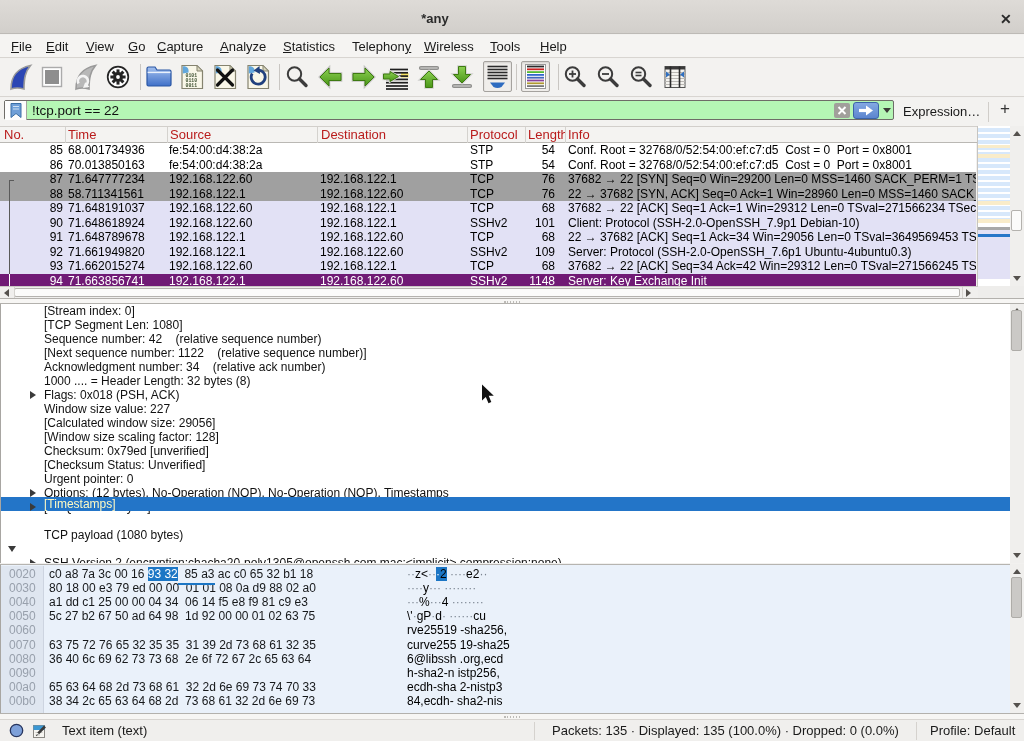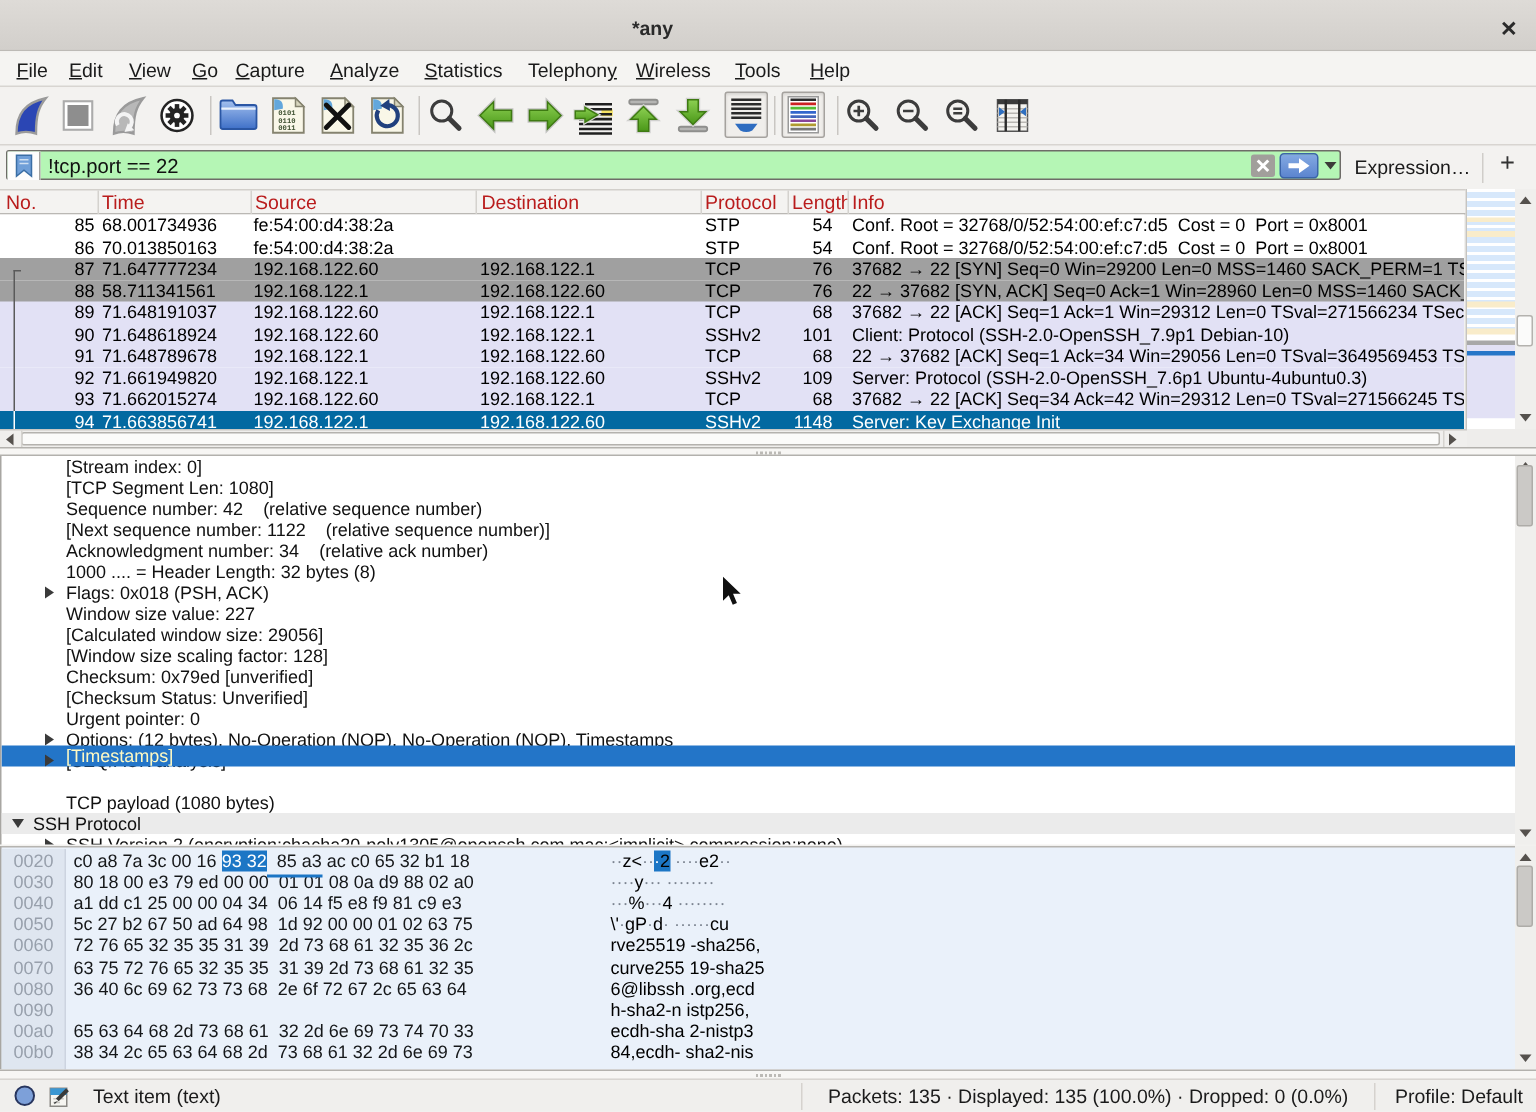--- a/index.html
+++ b/index.html
@@ -25,21 +25,21 @@
 #plheader{left:0;top:126px;width:1024px;height:17px;background:#f4f3f1;border-top:1px solid #d2cfcb;border-bottom:1px solid #bab8b4;}
 .hl{position:absolute;top:0;font-size:13px;color:#b91c1c;}
 .hsep{position:absolute;top:0;width:1px;height:16px;background:#d4d2ce;}
 .prow{position:absolute;left:0;width:976px;height:15px;overflow:hidden;}
 .prow span{position:absolute;top:0;}
 .c-no{left:0;width:63px;text-align:right;}
 .c-t{left:68px;}.c-s{left:169px;}.c-d{left:320px;}.c-p{left:470px;}
 .c-l{left:498px;width:57px;text-align:right;}.c-i{left:568px;}
 .lav{background:#e2e1f5;}
 .gry{background:#a0a0a0;}
-.sel{background:#0369a1;color:#fff;}
+.sel{background:#701a75;color:#fff;}
 
 .sb{background:#f0efed;}
 .thumb{position:absolute;background:#fbfbfa;border:1px solid #b4b2ae;border-radius:2px;}
 .thumbg{position:absolute;background:#cbc9c6;border:1px solid #aeaca8;border-radius:2px;}
 
 #split1{left:0;top:298px;width:1024px;height:6px;background:#f7f6f4;border-top:1px solid #b3b1ad;border-bottom:1px solid #b3b1ad;}
 .sdots{position:absolute;top:2px;left:504px;width:18px;height:2px;background:repeating-linear-gradient(90deg,#bcbab6 0px,#bcbab6 1.5px,transparent 1.5px,transparent 3px);}
 #details{left:0;top:304px;width:1010px;height:259px;background:#fff;border-left:1px solid #a8a6a2;overflow:hidden;}
 .drow{position:absolute;left:0;width:1010px;height:14px;color:#111;}
 #hexpane{left:0;top:564px;width:1010px;height:149px;background:#eaf1fa;border-top:1px solid #b6b4b0;border-left:1px solid #a8a6a2;overflow:hidden;}
@@ -368,21 +368,20 @@
 <div class="drow mono" style="top:98px;left:43px">Window size value: 227</div>
 <div class="drow mono" style="top:112px;left:43px">[Calculated window size: 29056]</div>
 <div class="drow mono" style="top:126px;left:43px">[Window size scaling factor: 128]</div>
 <div class="drow mono" style="top:140px;left:43px">Checksum: 0x79ed [unverified]</div>
 <div class="drow mono" style="top:154px;left:43px">[Checksum Status: Unverified]</div>
 <div class="drow mono" style="top:168px;left:43px">Urgent pointer: 0</div>
 <div class="drow mono" style="top:182px;left:43px">Options: (12 bytes), No-Operation (NOP), No-Operation (NOP), Timestamps</div>
 <div class="drow mono" style="top:196px;left:43px">[SEQ/ACK analysis]</div>
 <div class="drow mono" style="top:193px;left:0px;background:#2375c8;color:#fef9c3;"><span style="position:absolute;left:43px">[Timestamps]</span></div>
 <div class="drow mono" style="top:224px;left:43px">TCP payload (1080 bytes)</div>
-<div class="drow mono" style="top:238px;left:0px;background:#ebebeb;"><span style="position:absolute;left:21px">SSH Protocol</span></div>
 <div class="drow mono" style="top:252px;left:43px">SSH Version 2 (encryption:chacha20-poly1305@openssh.com mac:&lt;implicit&gt; compression:none)</div>
 <span class="tri-r" style="left:29px;top:87px;"></span>
 <span class="tri-r" style="left:29px;top:185px;"></span>
 <span class="tri-r" style="left:29px;top:199px;"></span>
 <span class="tri-r" style="left:29px;top:213px;border-left-color:#fff;"></span>
 <span class="tri-r" style="left:29px;top:255px;"></span>
 <span class="tri-d" style="left:7px;top:242px;"></span>
 </div>
 <div class="abs sb" id="dvscroll" style="left:1010px;top:304px;width:14px;height:259px;">
   <span class="sa-u" style="left:3px;top:4px"></span>
@@ -399,21 +398,20 @@
 <div class="mono xoff" style="top:73px">0070</div>
 <div class="mono xoff" style="top:87px">0080</div>
 <div class="mono xoff" style="top:101px">0090</div>
 <div class="mono xoff" style="top:115px">00a0</div>
 <div class="mono xoff" style="top:129px">00b0</div>
 <div class="mono xrow" style="top:2px;left:48px">c0 a8 7a 3c 00 16 <span style="background:#1c76c5;color:#fff">93 32</span>  85 a3 ac c0 65 32 b1 18</div>
 <div class="mono xrow" style="top:16px;left:48px">80 18 00 e3 79 ed 00 00  01 01 08 0a d9 88 02 a0</div>
 <div class="abs" style="left:177px;top:17.5px;width:37px;height:2px;background:#1c76c5;"></div>
 <div class="mono xrow" style="top:30px;left:48px">a1 dd c1 25 00 00 04 34  06 14 f5 e8 f9 81 c9 e3</div>
 <div class="mono xrow" style="top:44px;left:48px">5c 27 b2 67 50 ad 64 98  1d 92 00 00 01 02 63 75</div>
-<div class="mono xrow" style="top:58px;left:48px">72 76 65 32 35 35 31 39  2d 73 68 61 32 35 36 2c</div>
 <div class="mono xrow" style="top:73px;left:48px">63 75 72 76 65 32 35 35  31 39 2d 73 68 61 32 35</div>
 <div class="mono xrow" style="top:87px;left:48px">36 40 6c 69 62 73 73 68  2e 6f 72 67 2c 65 63 64</div>
 <div class="mono xrow" style="top:115px;left:48px">65 63 64 68 2d 73 68 61  32 2d 6e 69 73 74 70 33</div>
 <div class="mono xrow" style="top:129px;left:48px">38 34 2c 65 63 64 68 2d  73 68 61 32 2d 6e 69 73</div>
 <div class="mono xasc" style="top:2px"><g>··</g>z&lt;<g>··</g><span style="background:#1c76c5"><g style="color:#fff">·</g>2</span> <g>····</g>e2<g>··</g></div>
 <div class="mono xasc" style="top:16px"><g>····</g>y<g>··· ········</g></div>
 <div class="mono xasc" style="top:30px"><g>···</g>%<g>···</g>4 <g>········</g></div>
 <div class="mono xasc" style="top:44px">\'<g>·</g>gP<g>·</g>d<g>· ······</g>cu</div>
 <div class="mono xasc" style="top:58px">rve25519 -sha256,</div>
 <div class="mono xasc" style="top:73px">curve255 19-sha25</div>

